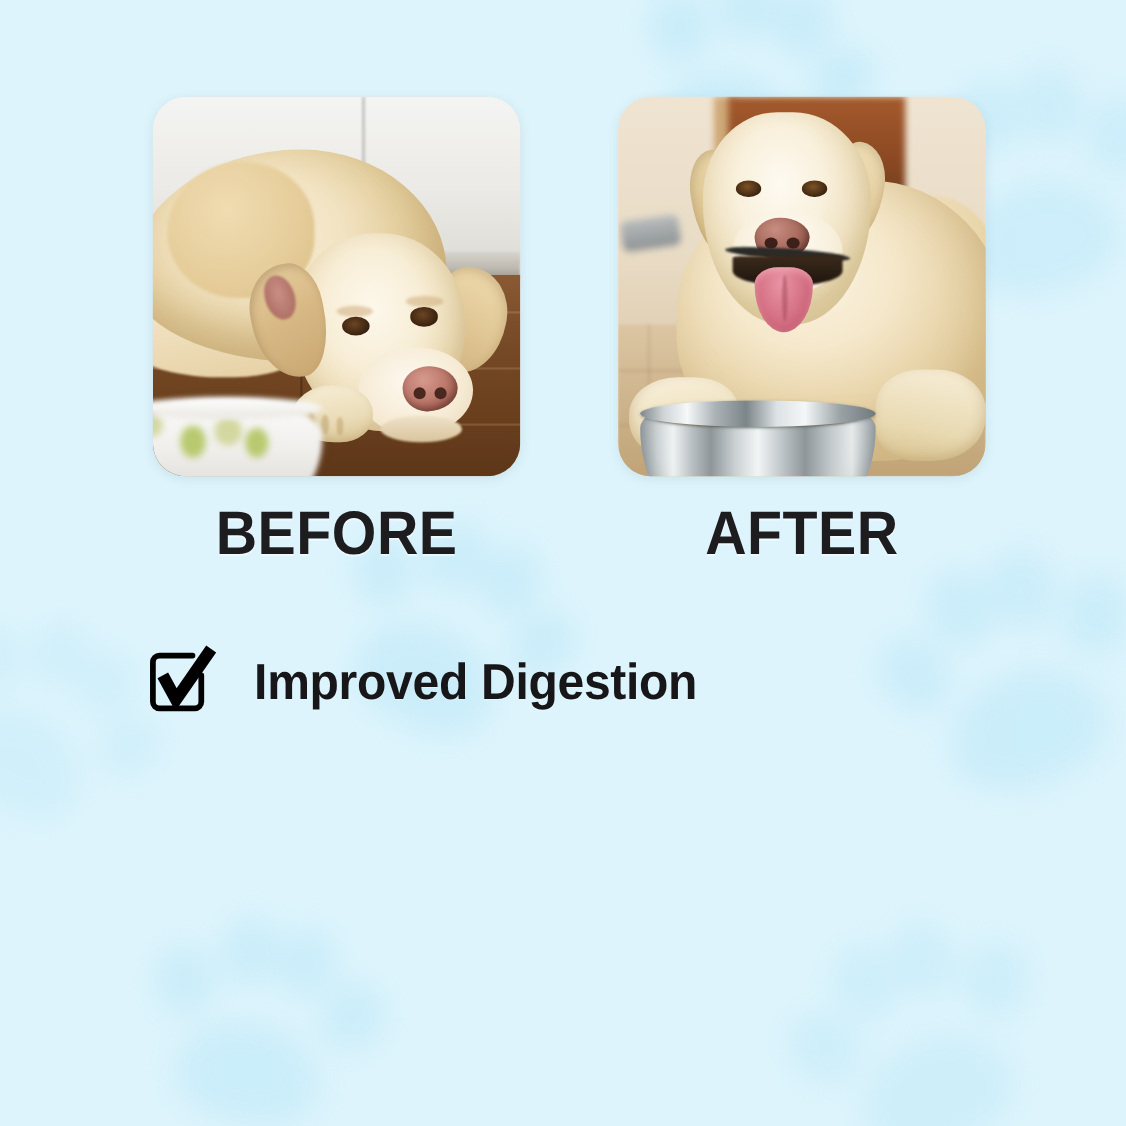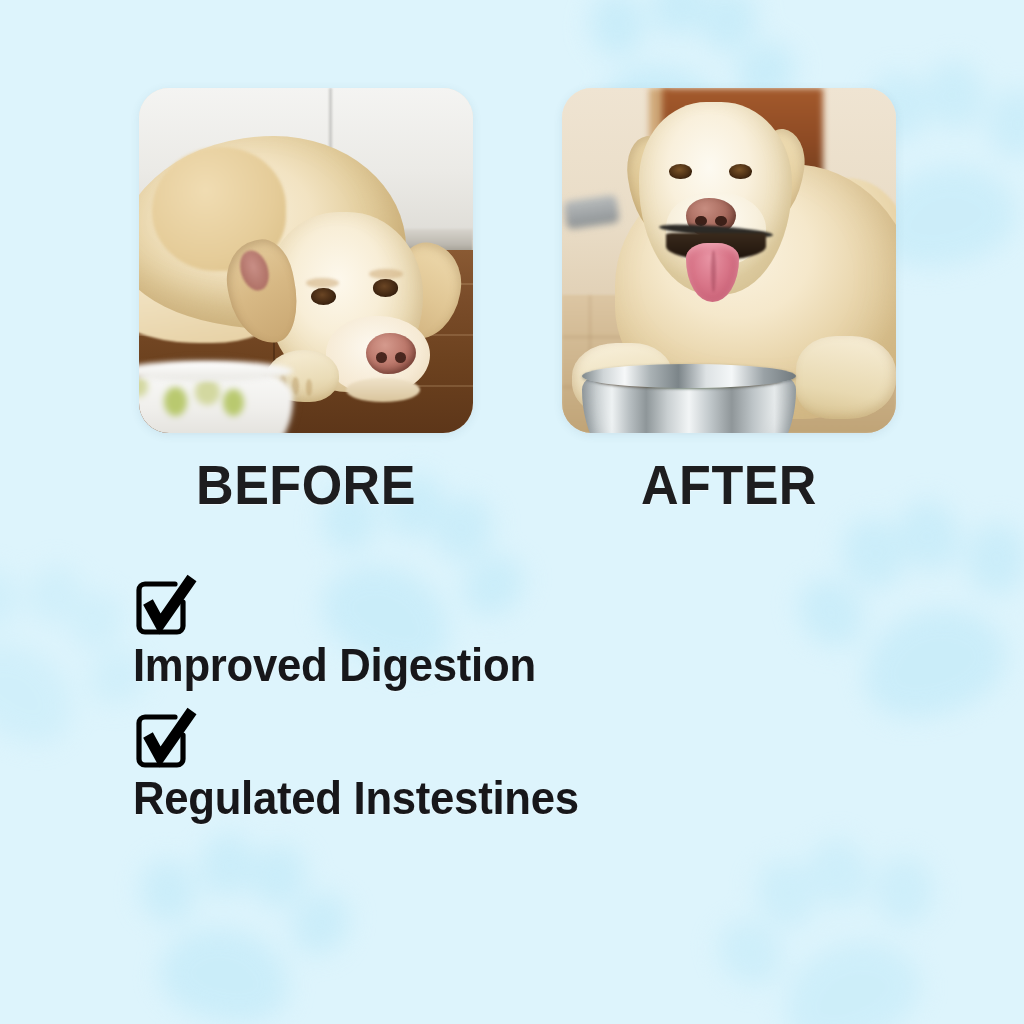--- a/index.html
+++ b/index.html
@@ -380,24 +380,23 @@
 
   
   .benefits {
     position: absolute;
     left: 133px;
     top: 576px;
     width: 860px;
   }
   .benefit-row {
     display: flex;
-    align-items: flex-start;
+    align-items: center;
     height: 86px;
     margin-bottom: 47px;
-    flex-direction: column;
   }
   .check-icon {
     width: 62px;
     height: 62px;
     flex: 0 0 62px;
     margin-right: 36px;
     position: relative;
   }
   .check-icon svg { display: block; overflow: visible; }
   .benefit-text {
@@ -557,25 +556,16 @@
     <div class="benefit-row">
       <span class="check-icon">
         <svg width="62" height="62" viewBox="0 0 62 62" aria-hidden="true">
           <path d="M50 26 V50 a6 6 0 0 1 -6 6 H12 a6 6 0 0 1 -6 -6 V14 a6 6 0 0 1 6 -6 H42" fill="none" stroke="#000" stroke-width="5.2" stroke-linecap="round" stroke-linejoin="round"></path>
           <path d="M15 26 L27 48 L59 2" fill="none" stroke="#000" stroke-width="11" stroke-linecap="butt" stroke-linejoin="miter"></path>
         </svg>
       </span>
       <span class="benefit-text">Improved Digestion</span>
     </div>
 
-    <div class="benefit-row">
-      <span class="check-icon">
-        <svg width="62" height="62" viewBox="0 0 62 62" aria-hidden="true">
-          <path d="M50 26 V50 a6 6 0 0 1 -6 6 H12 a6 6 0 0 1 -6 -6 V14 a6 6 0 0 1 6 -6 H42" fill="none" stroke="#000" stroke-width="5.2" stroke-linecap="round" stroke-linejoin="round"></path>
-          <path d="M15 26 L27 48 L59 2" fill="none" stroke="#000" stroke-width="11" stroke-linecap="butt" stroke-linejoin="miter"></path>
-        </svg>
-      </span>
-      <span class="benefit-text">Regulated Instestines</span>
-    </div>
 
 
   </div>
 </div>
 
 </body></html>

